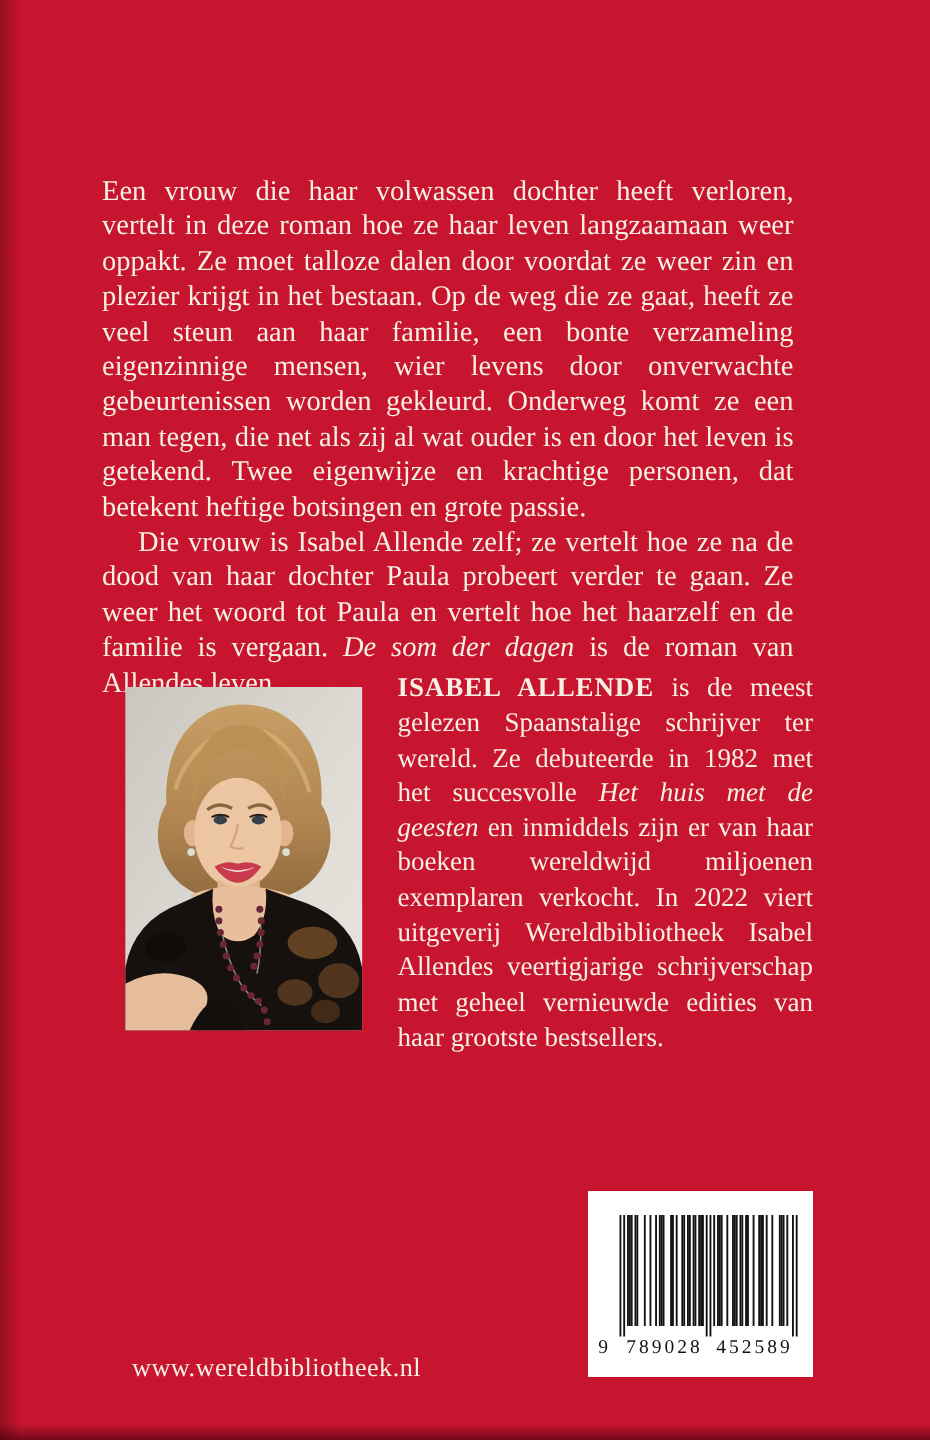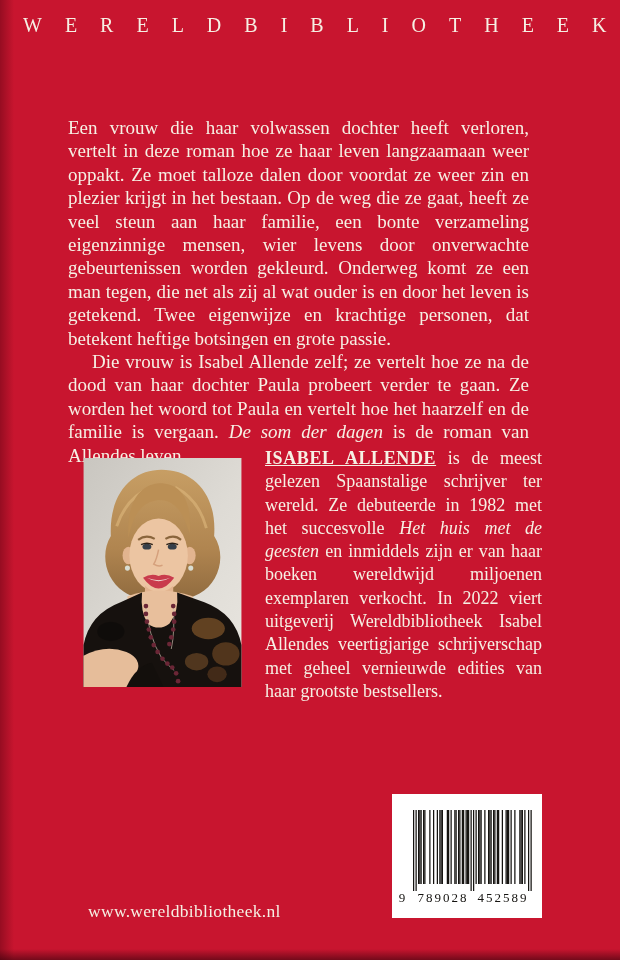--- a/index.html
+++ b/index.html
@@ -38,43 +38,42 @@
   .blurb p{margin:0;}
   .blurb p + p{text-indent:24px;}
   .photo{
     position:absolute;left:82px;top:458px;width:161px;height:229px;
   }
   .photo svg{display:block;width:100%;height:100%;}
   .bio{
     position:absolute;left:265px;top:447px;width:277px;
     font-size:18px;line-height:23.3px;text-align:justify;
   }
-  .seg-bold{font-weight:bold;letter-spacing:.6px;text-decoration:underline;}
+  .seg-bold{font-weight:bold;letter-spacing:.6px;}
   .seg-italic{font-style:italic;margin-top:29px;}
   .seg-normal{font-style:normal;}
   .website{
     position:absolute;left:88px;top:901px;
     font-size:17.5px;letter-spacing:.3px;
   }
   .barcode-box{
     position:absolute;left:392px;top:794px;width:150px;height:124px;
     background:var(--barcode-bg);
   }
   .barcode-box svg{display:block;width:150px;height:124px;}
 </style>
 </head>
 <body>
 
 <div class="cover">
 
-  <div class="publisher">WERELDBIBLIOTHEEK</div>
 
   <div class="blurb">
     <p>Een vrouw die haar volwassen dochter heeft verloren, vertelt in deze roman hoe ze haar leven langzaamaan weer oppakt. Ze moet talloze dalen door voordat ze weer zin en plezier krijgt in het bestaan. Op de weg die ze gaat, heeft ze veel steun aan haar familie, een bonte verzameling eigenzinnige mensen, wier levens door onverwachte gebeurtenissen worden gekleurd. Onderweg komt ze een man tegen, die net als zij al wat ouder is en door het leven is getekend. Twee eigenwijze en krachtige personen, dat betekent heftige botsingen en grote passie.</p>
-    <p><span class="seg-normal">Die vrouw is Isabel Allende zelf; ze vertelt hoe ze na de dood van haar dochter Paula probeert verder te gaan. Ze worden het woord tot Paula en vertelt hoe het haarzelf en de familie is vergaan. </span><span class="seg-italic">De som der dagen</span><span class="seg-normal"> is de roman van Allendes leven.</span></p>
+    <p><span class="seg-normal">Die vrouw is Isabel Allende zelf; ze vertelt hoe ze na de dood van haar dochter Paula probeert verder te gaan. Ze weer het woord tot Paula en vertelt hoe het haarzelf en de familie is vergaan. </span><span class="seg-italic">De som der dagen</span><span class="seg-normal"> is de roman van Allendes leven.</span></p>
   </div>
 
   <div class="photo">
     <svg viewBox="0 0 162 235" aria-hidden="true">
       <defs>
         <linearGradient id="pbg" x1="0" y1="0" x2="1" y2="1">
           <stop offset="0" stop-color="#c9c6c0"></stop>
           <stop offset=".55" stop-color="#dedbd5"></stop>
           <stop offset="1" stop-color="#e9e6e0"></stop>
         </linearGradient>

